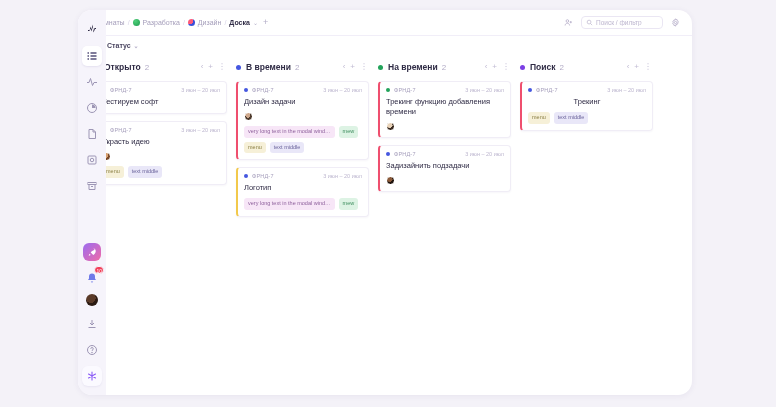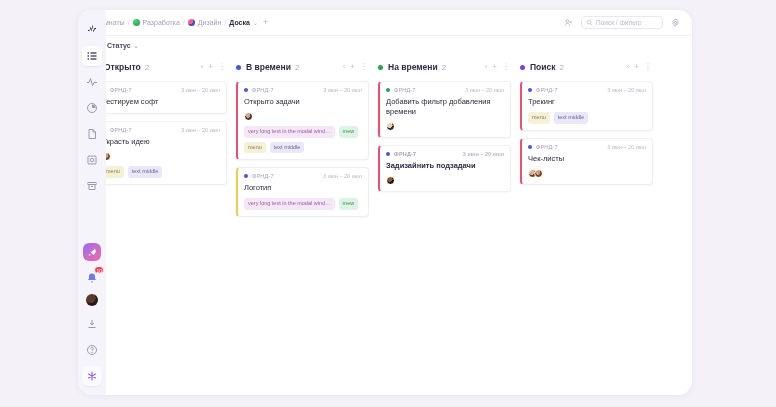--- a/index.html
+++ b/index.html
@@ -367,21 +367,21 @@
             <span>+</span>
             <span>⋮</span>
           </span>
         </div>
         <div class="card" style="border-left-color: rgb(239, 79, 110);">
           <div class="card-meta">
             <span class="card-dot" style="background:#4557e0"></span>
             <span class="card-key">ФРНД-7</span>
             <span class="card-date">3 июн – 20 июл</span>
           </div>
-          <div class="card-title">Открыто задачи</div>
+          <div class="card-title">Дизайн задачи</div>
           <div class="avatars">
             <span class="av a2"></span>
           </div>
           <div class="card-tags">
             <span class="tag pink">very long text in the modal wind…</span>
             <span class="tag green">mew</span>
             <span class="tag beige">menu</span>
             <span class="tag lav">text middle</span>
           </div>
         </div>
@@ -408,26 +408,26 @@
             <span>+</span>
             <span>⋮</span>
           </span>
         </div>
         <div class="card" style="border-left-color: rgb(239, 79, 110);">
           <div class="card-meta">
             <span class="card-dot" style="background:#22a35a"></span>
             <span class="card-key">ФРНД-7</span>
             <span class="card-date">3 июн – 20 июл</span>
           </div>
-          <div class="card-title">Добавить фильтр добавления времени</div>
+          <div class="card-title">Трекинг функцию добавления времени</div>
           <div class="avatars">
             <span class="av a3"></span>
           </div>
         </div>
-        <div class="card" style="border-left-color: rgb(239, 79, 110); font-weight: bold;">
+        <div class="card" style="border-left-color: rgb(239, 79, 110);">
           <div class="card-meta">
             <span class="card-dot" style="background:#4557e0"></span>
             <span class="card-key">ФРНД-7</span>
             <span class="card-date">3 июн – 20 июл</span>
           </div>
           <div class="card-title">Задизайнить подзадачи</div>
           <div class="avatars">
             <span class="av a4"></span>
           </div>
         </div>
@@ -436,39 +436,27 @@
         <div class="col-head">
           <span class="col-dot" style="background:#7b3fe4"></span>
           <span class="col-title">Поиск</span>
           <span class="col-count">2</span>
           <span class="col-tools">
             <span>‹</span>
             <span>+</span>
             <span>⋮</span>
           </span>
         </div>
-        <div class="card" style="border-left-color: rgb(239, 79, 110);">
+        <div class="card" style="border-left-color: rgb(239, 79, 110); text-align: center;">
           <div class="card-meta">
             <span class="card-dot" style="background:#4557e0"></span>
             <span class="card-key">ФРНД-7</span>
             <span class="card-date">3 июн – 20 июл</span>
           </div>
           <div class="card-title">Трекинг</div>
           <div class="card-tags">
             <span class="tag beige">menu</span>
             <span class="tag lav">text middle</span>
           </div>
         </div>
-        <div class="card" style="border-left-color: rgb(239, 79, 110);">
-          <div class="card-meta">
-            <span class="card-dot" style="background:#4557e0"></span>
-            <span class="card-key">ФРНД-7</span>
-            <span class="card-date">3 июн – 20 июл</span>
-          </div>
-          <div class="card-title">Чек-листы</div>
-          <div class="avatars">
-            <span class="av a5"></span>
-            <span class="av a1"></span>
-          </div>
-        </div>
       </div>
     </div>
 </div>
 
 </body></html>

